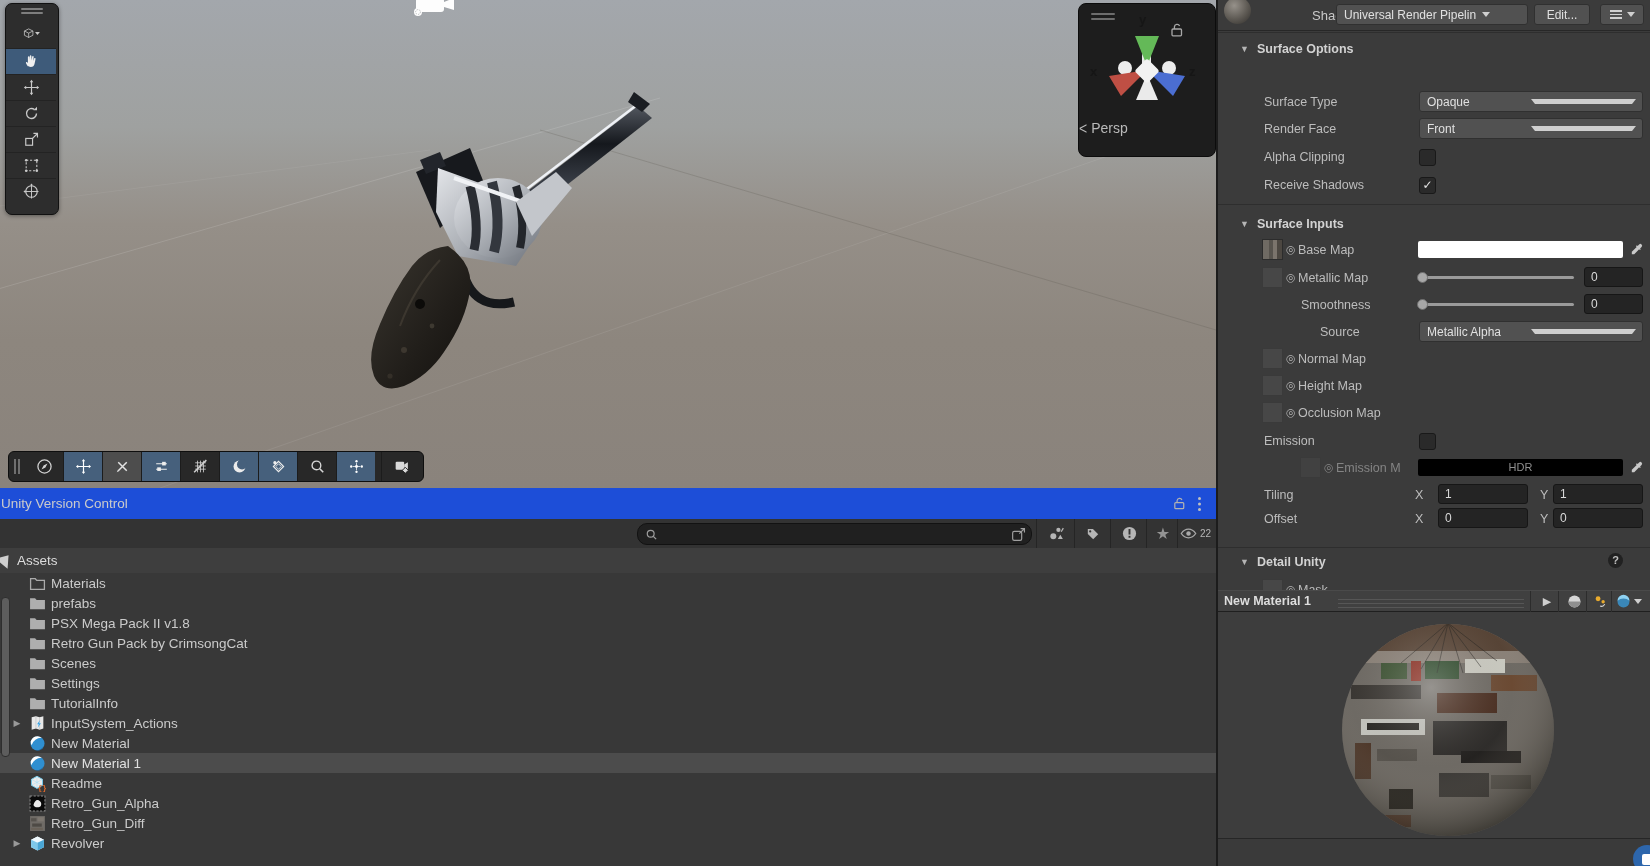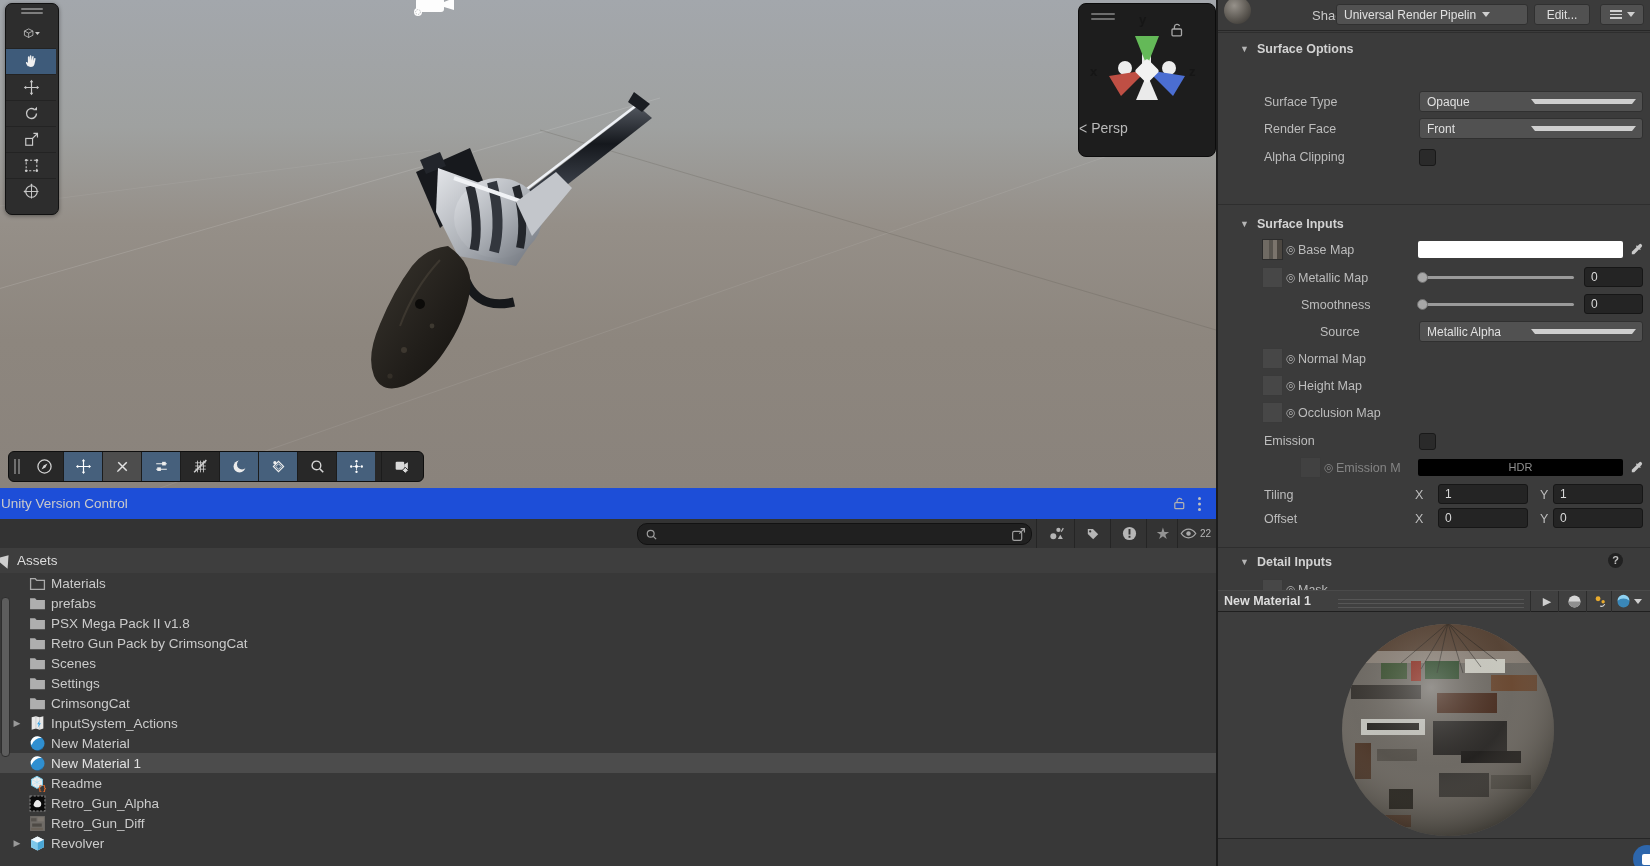--- a/index.html
+++ b/index.html
@@ -489,21 +489,21 @@
         </span>
     <span class="albl">Settings</span>
   </div>
       <div class="arow" style="top: 120px;">
 
     <span class="aicon">
           <svg viewBox="0 0 16 16">
             <path d="M1 3h4.7L7.2 4.6H15V13.5H1z" fill="#aeaeae"></path>
           </svg>
         </span>
-    <span class="albl">CrimsongCat</span>
+    <span class="albl">TutorialInfo</span>
   </div>
       <div class="arow" style="top: 140px;">
     <span class="arrow">▶</span>
     <span class="aicon">
           <svg viewBox="0 0 16 16">
             <path d="M2.5 2.2l4-1 3.5 1 3.5-1v11.6l-3.5 1-3.5-1-4 1z" fill="#e8e8e8"></path>
             <path d="M6.5 1.4v11.4M10 2.2v11.4" stroke="#bdbdbd" stroke-width=".6" fill="none"></path>
             <path d="M7.6 8.6l2.8-4-1 3.1h1.8l-3 4.2 1-3.3z" fill="#35a3e8"></path>
           </svg>
         </span>
@@ -618,20 +618,24 @@
     <div class="irow" style="top:118px">
       <span class="lbl">Render Face</span>
       <div class="dd">
         <span>Front</span>
         <span class="caret"></span>
       </div>
     </div>
     <div class="irow" style="top:146px">
       <span class="lbl">Alpha Clipping</span>
       <div class="cbox"></div>
+    </div>
+    <div class="irow" style="top:174px">
+      <span class="lbl">Receive Shadows</span>
+      <div class="cbox on"></div>
     </div>
 
     <div class="hr" style="top:204px"></div>
 
     <div class="sect-head" style="top:214px">
       <span class="tri">▼</span>
       <span class="t">Surface Inputs</span>
     </div>
     <div class="irow" style="top:239px">
       <div class="thumb tex" style="left:44px"></div>
@@ -705,21 +709,21 @@
       <span class="axis" style="left:197px">X</span>
       <div class="xyfield" style="left:220px">0</div>
       <span class="axis" style="left:322px">Y</span>
       <div class="xyfield" style="left:335px">0</div>
     </div>
 
     <div class="hr" style="top:547px"></div>
 
     <div class="sect-head" style="top:552px">
       <span class="tri">▼</span>
-      <span class="t">Detail Inputs</span>
+      <span class="t">Detail Unity</span>
     </div>
     <div id="helpIcon">?</div>
     <div id="maskClip">
       <div class="irow" style="top:2px">
         <div class="thumb" style="left:44px"></div>
         <span class="target" style="left:68px">◎</span>
         <span class="lbl" style="left:80px">Mask</span>
       </div>
     </div>
 

